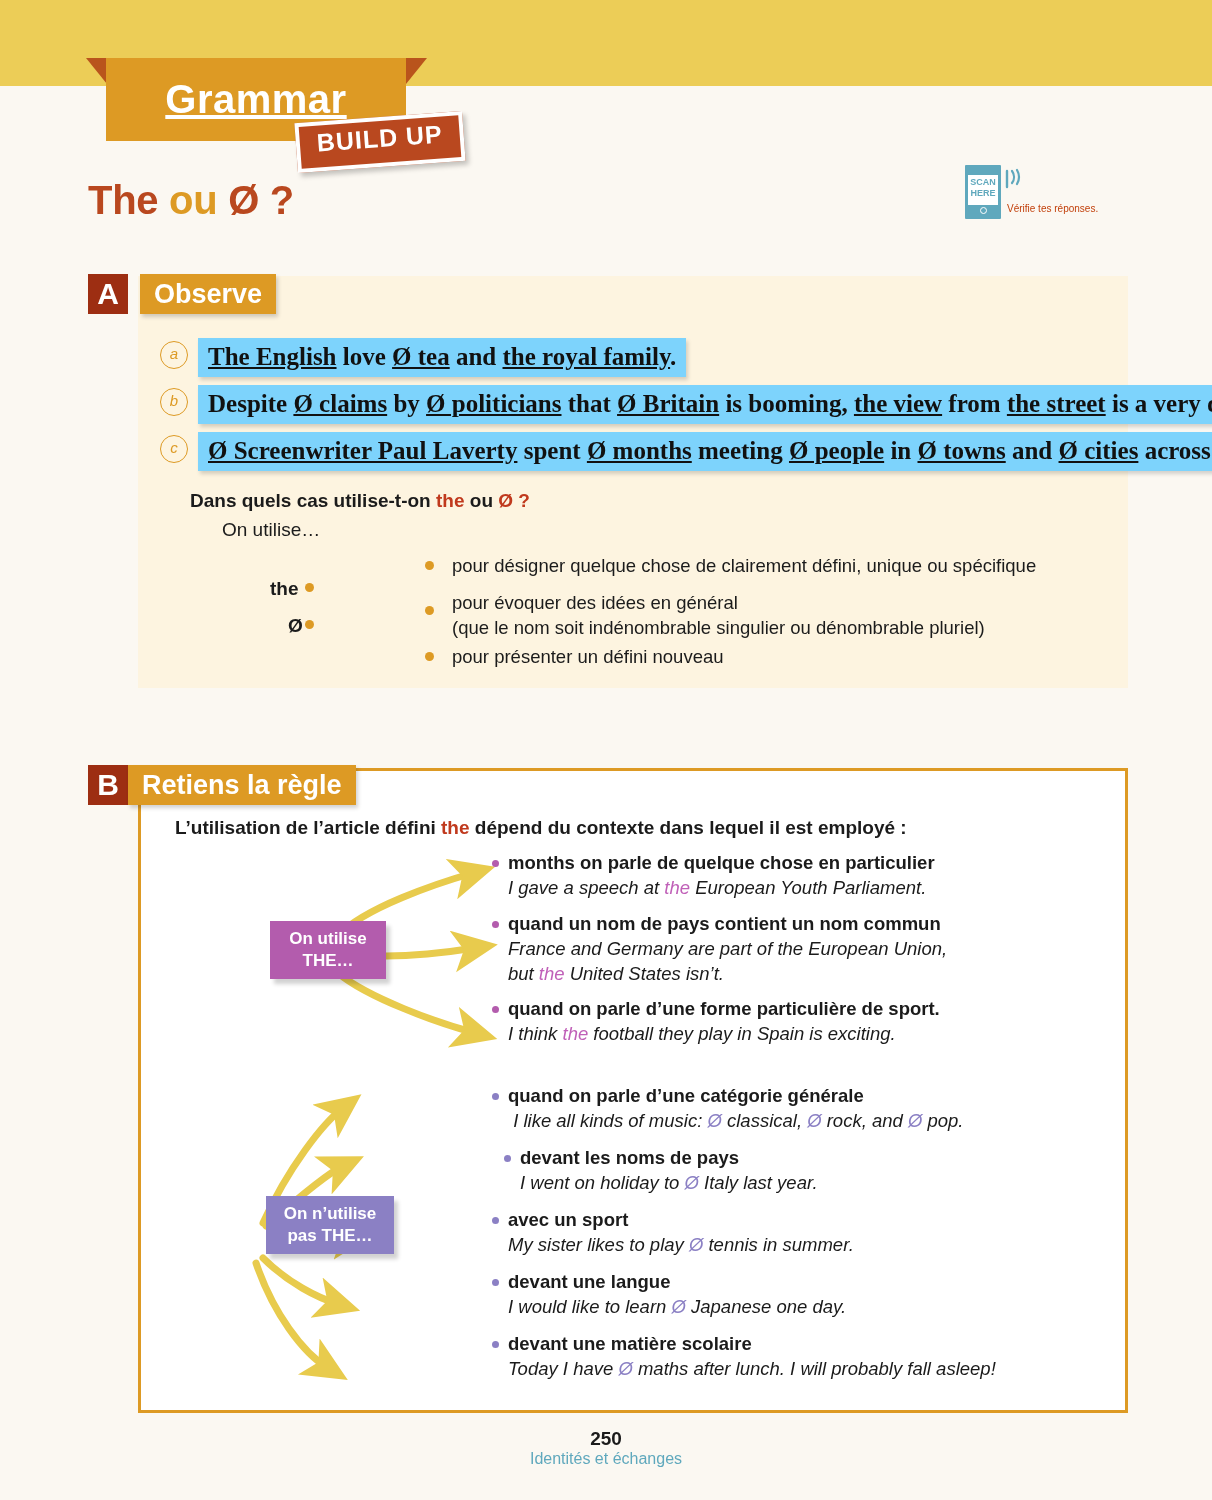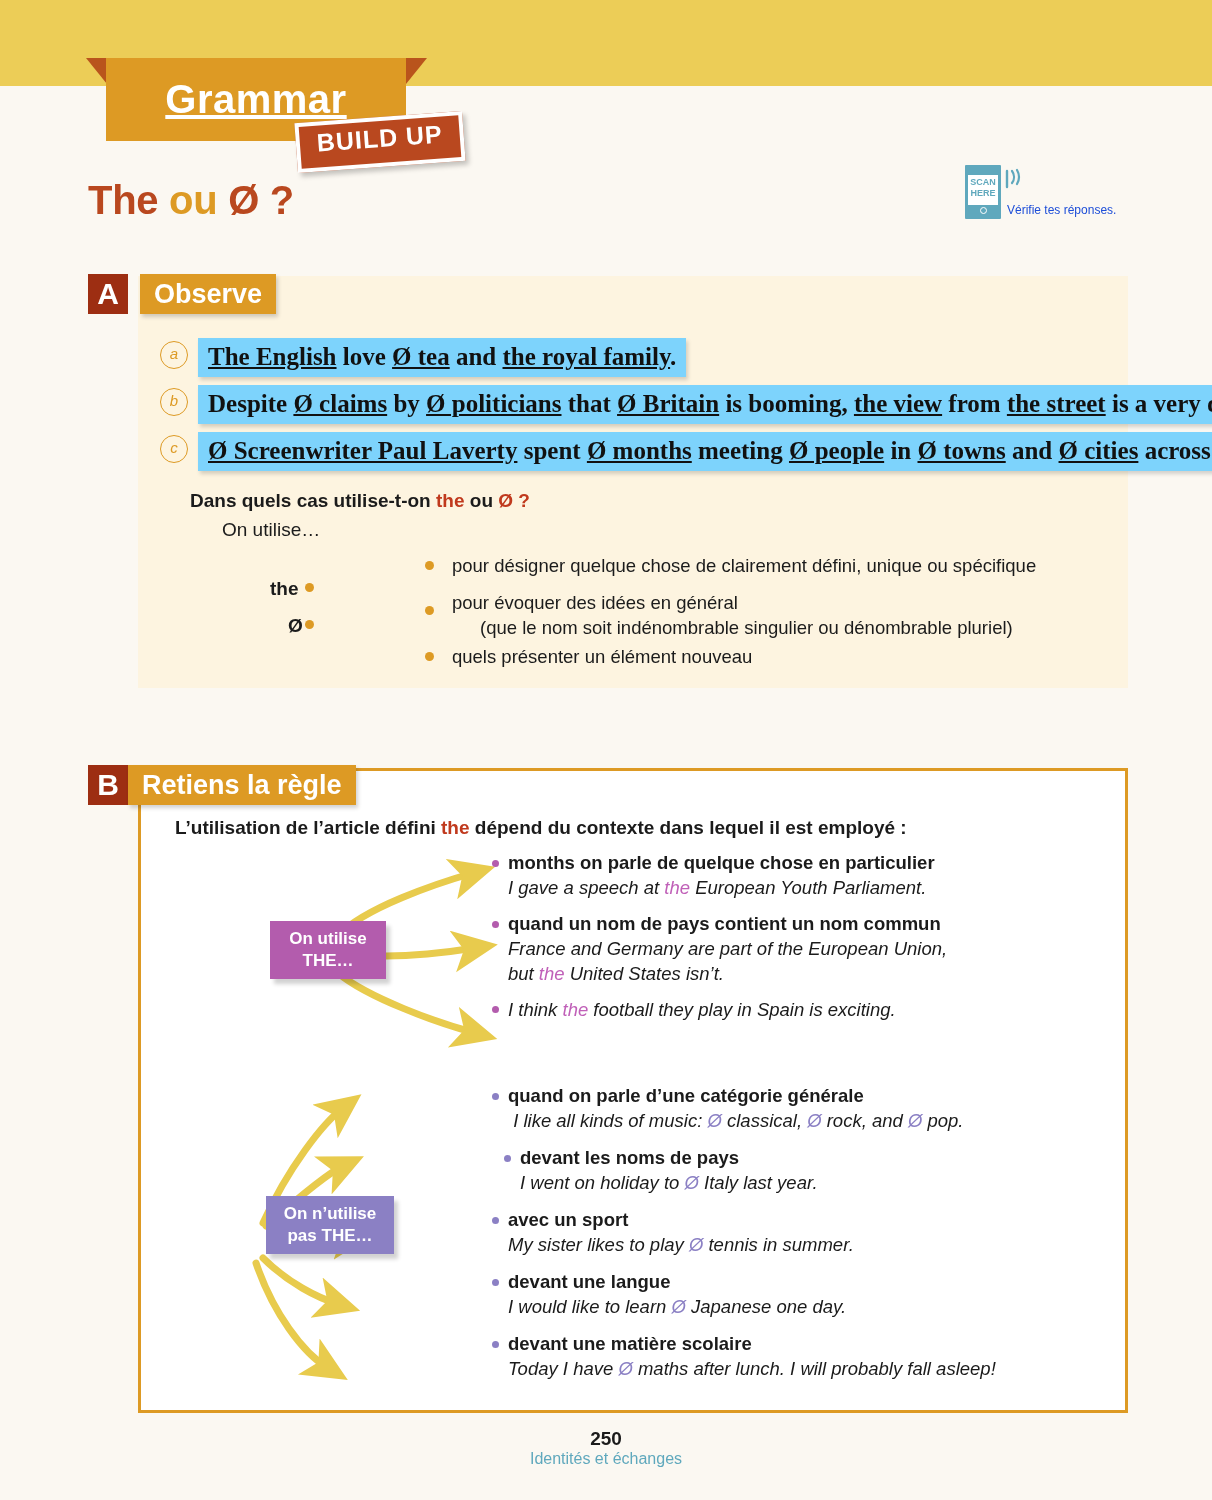--- a/index.html
+++ b/index.html
@@ -40,21 +40,21 @@
   .scan{position:absolute;left:965px;top:165px;width:170px;height:62px;}
   .phone{position:absolute;left:0;top:0;width:36px;height:54px;border:3px solid #5fa8bd;
     border-radius:1px;background:#fff;box-sizing:border-box;}
   .phone .bar-top{position:absolute;left:0;top:0;width:100%;height:7px;background:#5fa8bd;}
   .phone .bar-bot{position:absolute;left:0;bottom:0;width:100%;height:11px;background:#5fa8bd;}
   .phone .home{position:absolute;left:50%;bottom:2px;margin-left:-3.5px;width:7px;height:7px;
     border:1.5px solid #fff;border-radius:50%;box-sizing:border-box;}
   .phone .ph-txt{position:absolute;left:0;top:9px;width:100%;text-align:center;
     font-size:9px;line-height:11px;font-weight:bold;color:#5fa8bd;}
   .waves{position:absolute;left:38px;top:2px;width:24px;height:24px;}
-  .scan-label{position:absolute;left:42px;top:38px;font-size:12px;color:#1d4ed8;white-space:nowrap;}
+  .scan-label{position:absolute;left:42px;top:38px;font-size:10px;color:#c2410c;white-space:nowrap;}
 
   
   .sectionA{position:absolute;left:138px;top:276px;width:990px;height:412px;background:#fdf4e0;}
   .tagbox{position:absolute;width:40px;height:40px;background:#9d2e12;color:#fff;
     font-size:30px;font-weight:bold;text-align:center;line-height:40px;}
   .tagtitle{position:absolute;height:40px;background:#dd9a24;color:#fff;font-size:27px;
     font-weight:bold;line-height:40px;padding:0 14px;white-space:nowrap;
     box-shadow:2px 3px 4px rgba(0,0,0,.18);}
   #tagA{left:88px;top:274px;}
   #titleA{left:140px;top:274px;}
@@ -170,24 +170,24 @@
   <div class="use-lab" style="left:0px;top:30px;">the</div>
   <div class="dot" style="left:35px;top:35px;"></div>
   <div class="use-lab" style="left:18px;top:67px;">Ø</div>
   <div class="dot" style="left:35px;top:72px;"></div>
 
   <div class="dot" style="left:155px;top:13px;"></div>
   <div class="use-txt" style="left:182px;top:5px;">pour désigner quelque chose de clairement défini, unique ou spécifique</div>
 
   <div class="dot" style="left:155px;top:58px;"></div>
   <div class="use-txt" style="left:182px;top:42px;">pour évoquer des idées en général</div>
-  <div class="use-txt" style="left:182px;top:67px;margin-left:28px;">(que le nom soit indénombrable singulier ou dénombrable pluriel)</div>
+  <div class="use-txt" style="left:182px;top:67px;">(que le nom soit indénombrable singulier ou dénombrable pluriel)</div>
 
   <div class="dot" style="left:155px;top:104px;"></div>
-  <div class="use-txt" style="left:182px;top:96px;">quels présenter un élément nouveau</div>
+  <div class="use-txt" style="left:182px;top:96px;">pour présenter un défini nouveau</div>
 </div>
 
 <div class="sectionB"></div>
 <div class="tagbox" id="tagB">B</div>
 <div class="tagtitle" id="titleB">Retiens la règle</div>
 
 <div class="b-intro">
   <span>L’utilisation de l’article défini </span><span class="red">the</span><span> dépend du contexte dans lequel il est employé :</span>
 </div>
 
@@ -223,20 +223,21 @@
   <span class="head">months on parle de quelque chose en particulier</span>
   <span class="ex">I gave a speech at <span class="mag">the</span> European Youth Parliament.</span>
 </div>
 <div class="rule" style="left:492px;top:912px;">
   <div class="bullet" style="background:#b35cad;"></div>
   <span class="head">quand un nom de pays contient un nom commun</span>
   <span class="ex">France and Germany are part of the European Union,<br>but <span class="mag">the</span> United States isn’t.</span>
 </div>
 <div class="rule" style="left:492px;top:997px;">
   <div class="bullet" style="background:#b35cad;"></div>
+  <span class="head">quand on parle d’une forme particulière de sport.</span>
   <span class="ex">I think <span class="mag">the</span> football they play in Spain is exciting.</span>
 </div>
 
 <div class="rule" style="left:492px;top:1084px;">
   <div class="bullet" style="background:#8b80c4;"></div>
   <span class="head">quand on parle d’une catégorie générale</span>
   <span class="ex">&nbsp;I like all kinds of music: <span class="vio">Ø</span> classical, <span class="vio">Ø</span> rock, and <span class="vio">Ø</span> pop.</span>
 </div>
 <div class="rule" style="left:504px;top:1146px;">
   <div class="bullet" style="background:#8b80c4;"></div>

